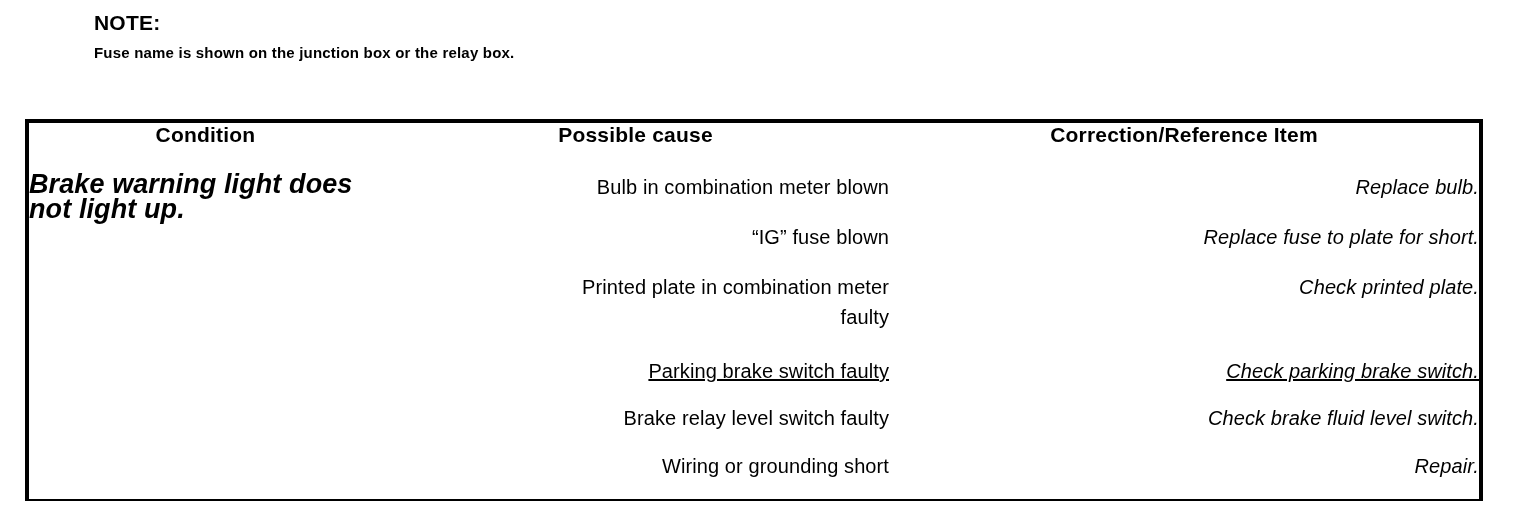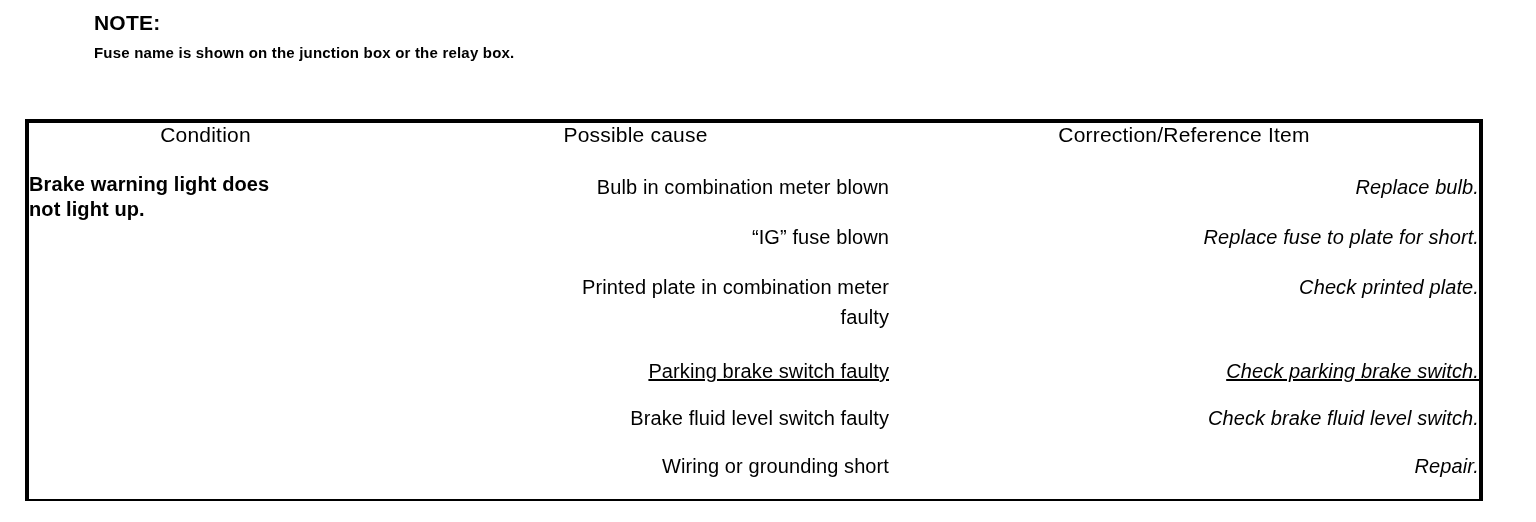--- a/index.html
+++ b/index.html
@@ -69,28 +69,29 @@
 
   
   .vsep-l { border-left: 2px solid #000000; text-align: right; }
   
   .hsep-t { border-top: 2px solid #000000; }
 
   .hdr-cell {
     text-align: center;
     vertical-align: middle;
     font-size: 21px;
-    font-weight: normal;
+    font-weight: bold;
     letter-spacing: 0.2px;
     height: 49px;
   }
 
   .cell-cond {
-    font-size: 20px;
+    font-size: 27px;
     font-weight: bold;
+    font-style: italic;
     line-height: 25px;
     padding: 8px 10px 0 10px;
     letter-spacing: 0.1px;
   }
   .cell-cause {
     font-size: 20px;
     font-weight: normal;
     font-style: normal;
     line-height: 30px;
     padding: 5px 10px 0 9px;
@@ -156,21 +157,21 @@
         </td>
         <td class="cell-corr hsep-t vsep-l row-h-84">Check printed plate.</td>
       </tr>
 
       <tr>
         <td class="cell-cause hsep-t vsep-l row-h-47">Parking brake switch faulty</td>
         <td class="cell-corr hsep-t vsep-l row-h-47">Check parking brake switch.</td>
       </tr>
 
       <tr>
-        <td class="cell-cause hsep-t vsep-l row-h-48">Brake fluid level switch faulty</td>
+        <td class="cell-cause hsep-t vsep-l row-h-48">Brake relay level switch faulty</td>
         <td class="cell-corr hsep-t vsep-l row-h-48">Check brake fluid level switch.</td>
       </tr>
 
       <tr>
         <td class="cell-cause hsep-t vsep-l row-h-48">Wiring or grounding short</td>
         <td class="cell-corr hsep-t vsep-l row-h-48">Repair.</td>
       </tr>
     </tbody>
   </table>
 </div>

